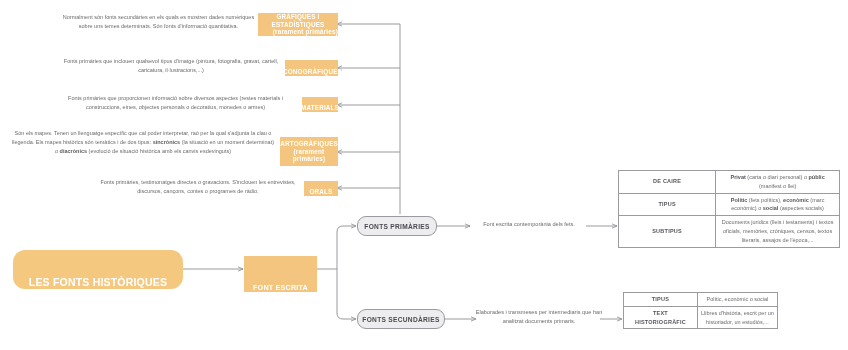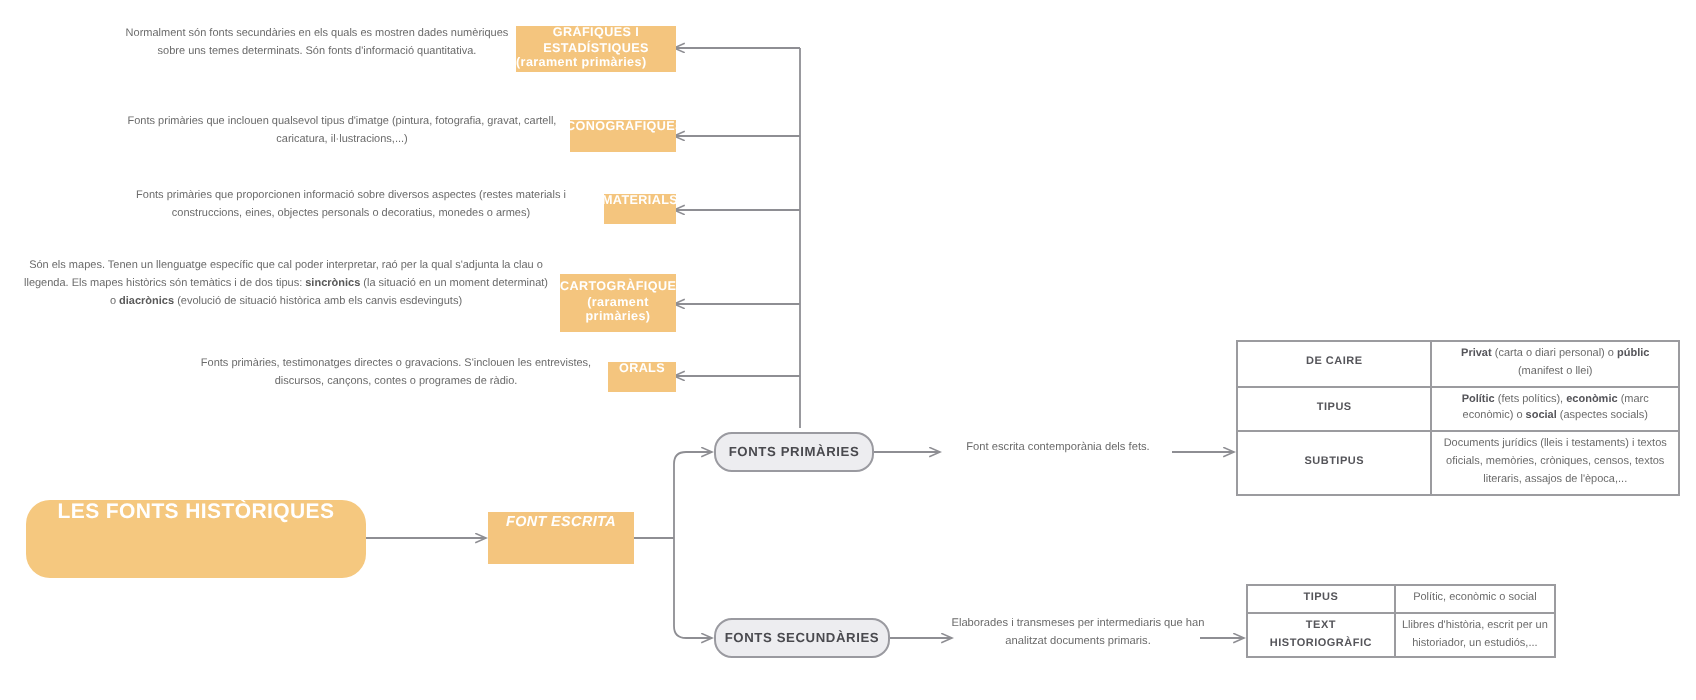--- a/index.html
+++ b/index.html
@@ -7,21 +7,21 @@
     width:848px;height:350px;position:relative;overflow:hidden;
     font-family:"Liberation Sans","DejaVu Sans",sans-serif;
     color:#5e5e5e;
   }
   #stage{position:absolute;left:0;top:0;width:848px;height:350px;}
 
   
   .obox{
     position:absolute;box-sizing:border-box;
     background:#F4C57E;color:#ffffff;
-    display:flex;align-items:flex-start;justify-content:center;text-align:center;
+    display:flex;align-items:flex-end;justify-content:center;text-align:center;
     font-weight:bold;letter-spacing:.2px;line-height:1.25;
   }
   .obox.main{
     background:#F5C87F;border-radius:12px;font-size:10.5px;
   }
   .obox.cat{font-size:6.3px;}
   .obox.escrita{font-size:7.2px;}
 
   
   .pill{
@@ -92,21 +92,21 @@
       <line x1="400" y1="105" x2="337" y2="105" marker-end="url(#ar)"></line>
       <line x1="400" y1="152" x2="337" y2="152" marker-end="url(#ar)"></line>
       <line x1="400" y1="188" x2="337" y2="188" marker-end="url(#ar)"></line>
     </g>
   </svg>
 
   <div class="obox main" style="left:13px;top:250px;width:170px;height:39px;">
     <span>LES FONTS HISTÒRIQUES</span>
   </div>
 
-  <div class="obox escrita" style="left:244px;top:256px;width:73px;height:26px;font-style:italic;">
+  <div class="obox escrita" style="left:244px;top:256px;width:73px;height:36px;">
     <span>FONT ESCRITA</span>
   </div>
 
   <div class="pill" style="left:357px;top:216px;width:80px;height:20px;">
     <span>FONTS PRIMÀRIES</span>
   </div>
 
   <div class="pill" style="left:357px;top:309px;width:88px;height:20px;">
     <span>FONTS SECUNDÀRIES</span>
   </div>

